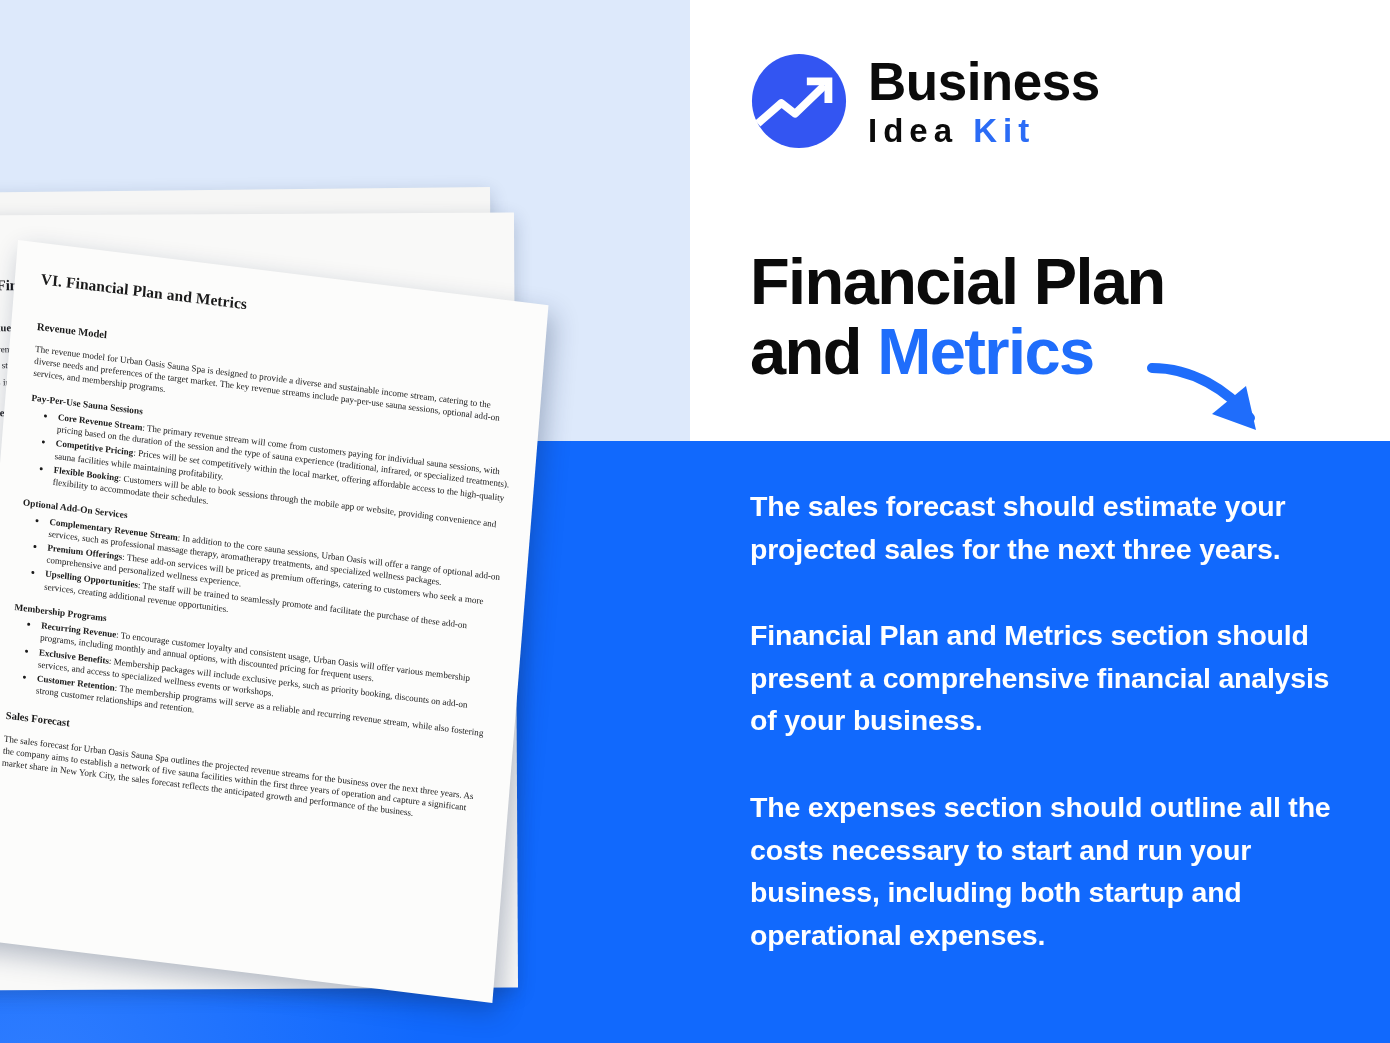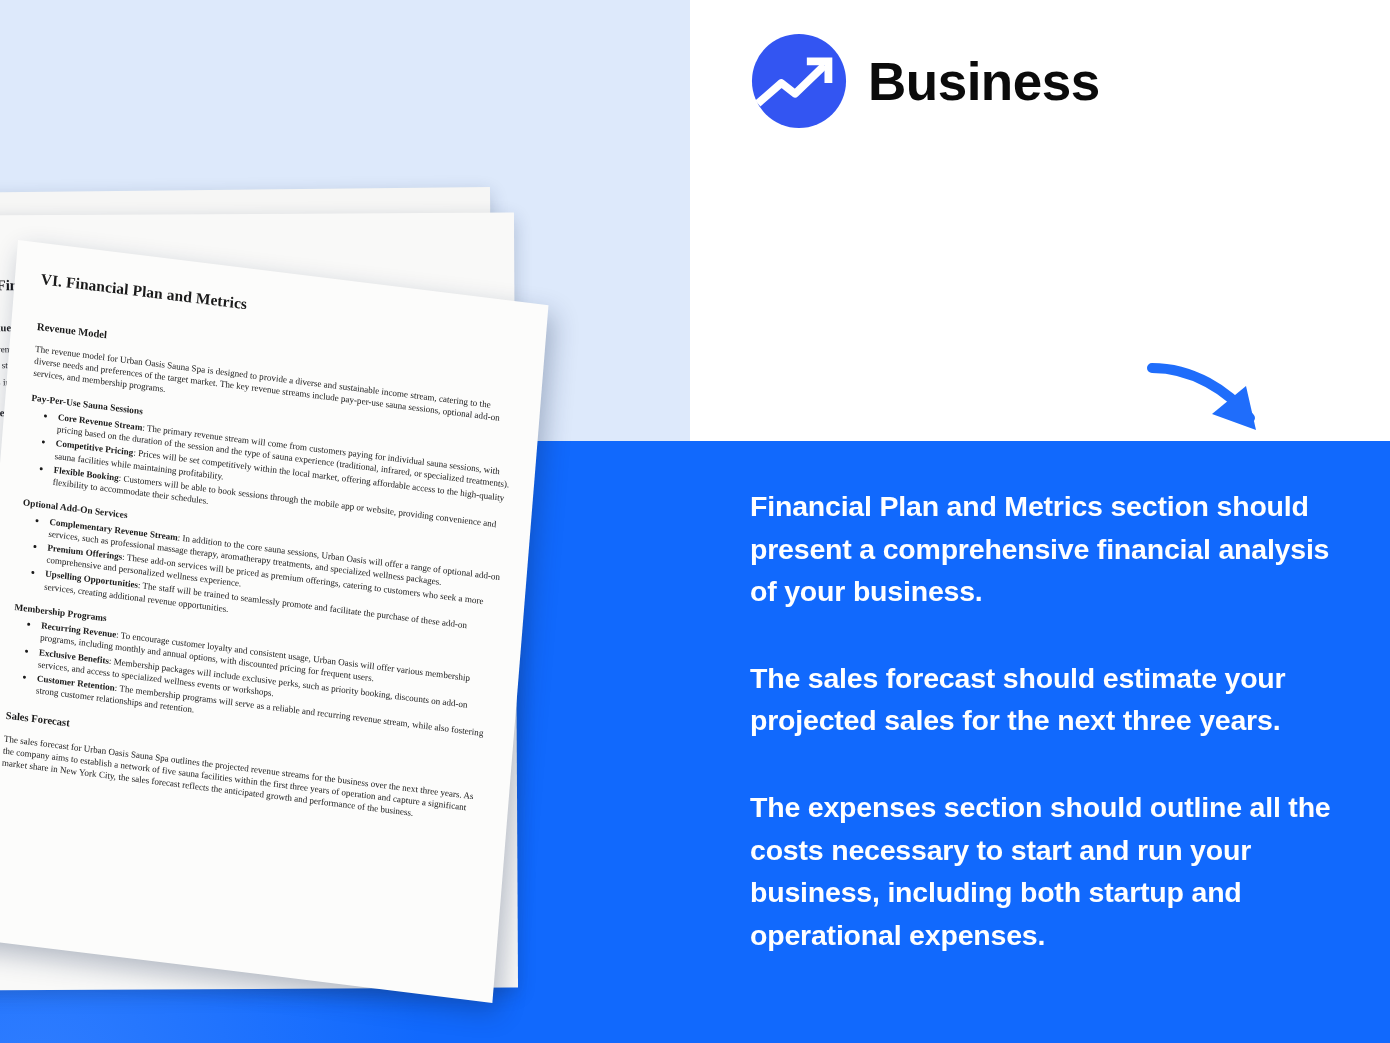--- a/index.html
+++ b/index.html
@@ -126,21 +126,21 @@
   .doc-ul li {
     margin: 0 0 2px 0;
     padding-left: 2px;
   }
   .doc-ul li b { font-weight: bold; }
   .sf-block { margin-top: 16px; }
 
   
   .logo {
     position: absolute;
-    left: 750px; top: 32px;
+    left: 750px; top: 52px;
     display: flex;
     align-items: center;
     gap: 20px;
   }
   .logo-mark {
     width: 98px; height: 98px;
     flex: 0 0 98px;
   }
   .logo-text { line-height: 1; }
   .logo-line1 {
@@ -281,30 +281,35 @@
   <div class="logo">
     <span class="logo-mark">
       <svg viewBox="0 0 100 100" width="98" height="98" aria-hidden="true">
         <circle cx="50" cy="50" r="48" fill="#3355f2"></circle>
         <path d="M8 73 L32 52 L46 63 L76 34" stroke="#ffffff" stroke-width="8" fill="none" stroke-linejoin="round" stroke-linecap="butt"></path>
         <path d="M58 30 L80 30 L80 52" stroke="#ffffff" stroke-width="8" fill="none" stroke-linejoin="miter" stroke-linecap="butt"></path>
       </svg>
     </span>
     <span class="logo-text">
       <span class="logo-line1">Business</span>
+      <span class="logo-line2"><span>Idea</span> <span class="kit">Kit</span></span>
     </span>
   </div>
 
+  <div class="headline">
+    <span>Financial Plan</span><br>
+    <span>and </span><span class="accent">Metrics</span>
+  </div>
 
   <span class="arrow">
     <svg viewBox="0 0 150 96" width="150" height="96" aria-hidden="true">
       <path d="M10 16 C50 16 86 38 108 66" stroke="#1f6dfb" stroke-width="10" fill="none" stroke-linecap="round"></path>
       <path d="M70 62 L114 78 L104 34 Z" fill="#1f6dfb"></path>
     </svg>
   </span>
 
   <div class="panel-copy">
+    <p>The sales forecast should estimate your projected sales for the next three years.</p>
     <p>Financial Plan and Metrics section should present a comprehensive financial analysis of your business.</p>
-    <p>The sales forecast should estimate your projected sales for the next three years.</p>
     <p>The expenses section should outline all the costs necessary to start and run your business, including both startup and operational expenses.</p>
   </div>
 
 </div>
 
 </body></html>

